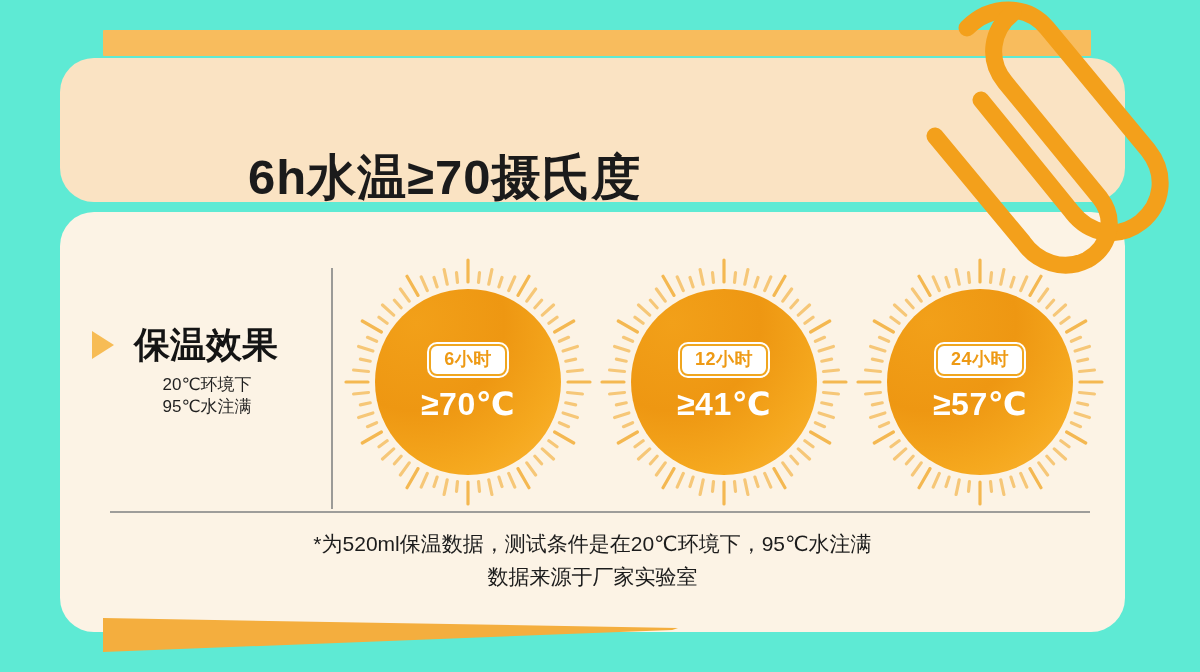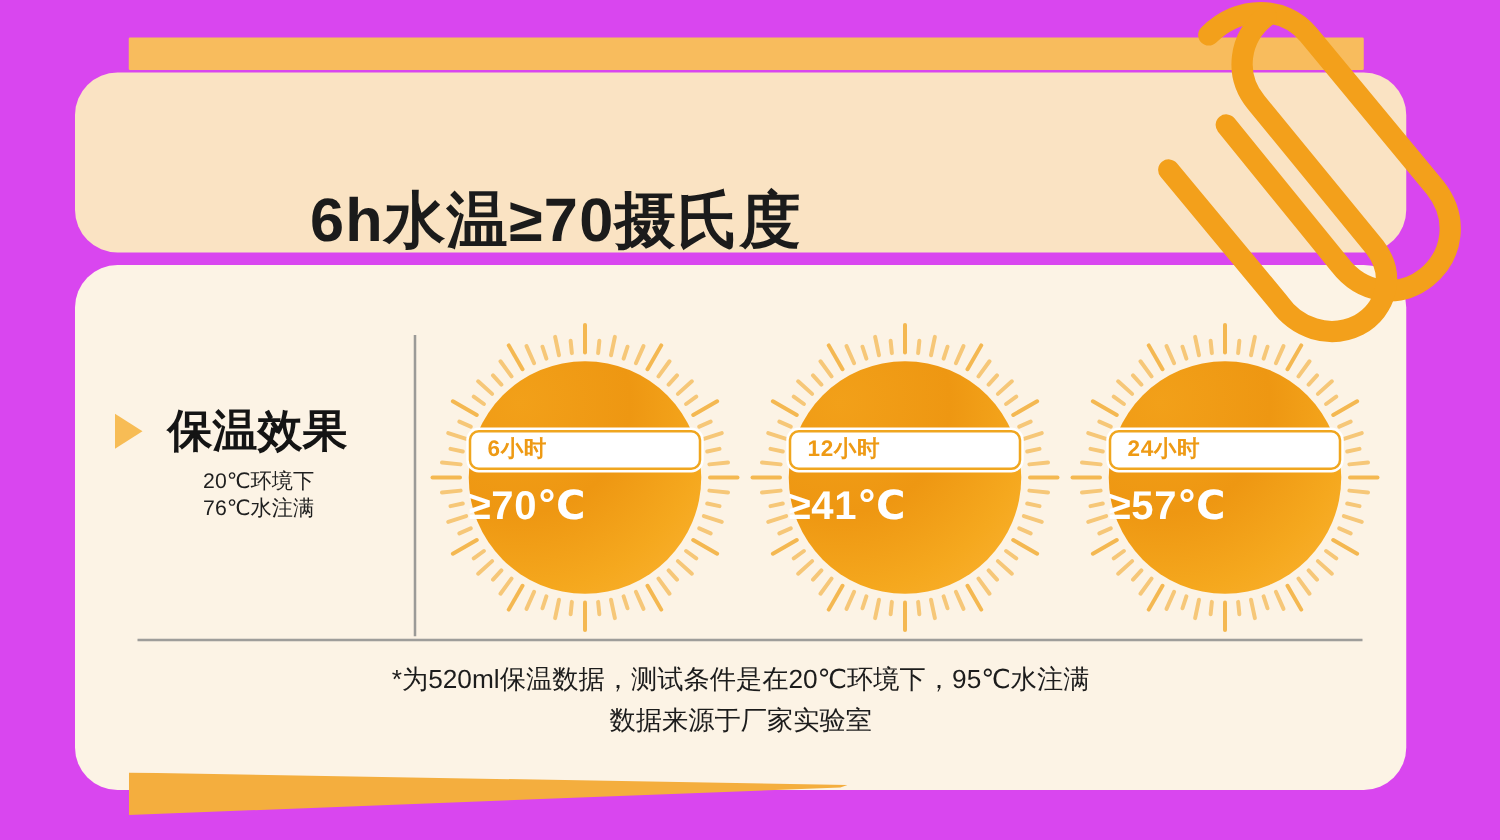--- a/index.html
+++ b/index.html
@@ -2,21 +2,21 @@
 <html><head>
 <meta charset="utf-8">
 <style>
   * { box-sizing: border-box; margin: 0; padding: 0; }
   html, body {
     width: 1200px; height: 672px;
     background: #ffffff;
     font-family: "Liberation Sans", "DejaVu Sans", sans-serif;
     overflow: hidden;
   }
-  #stage { position: relative; width: 1200px; height: 672px; background:#d946ef; }
+  #stage { position: relative; width: 1200px; height: 672px; background:#5eead4; }
 
   
   .top-bar{
     position:absolute; left:103px; top:30px; width:988px; height:26px;
     background:#F8BC5D; border-radius:1px;
   }
   .bottom-bar-in{
     position:absolute; left:103px; top:616px; width:575px; height:40px;
     background:#F4AE3E;
     clip-path: polygon(0 2px, 100% 12px, 99% 14px, 0 36px);
@@ -66,21 +66,21 @@
 
   
   .circles{ position:absolute; left:340px; top:258px; width:770px; height:248px; display:flex; }
   .cwrap{ position:relative; width:256px; height:248px; }
   .burst{ position:absolute; left:0; top:0; width:256px; height:248px; }
   .ball{
     position:absolute; left:50%; top:50%; transform:translate(-50%,-50%);
     width:186px; height:186px; border-radius:50%;
     background:
       radial-gradient(circle at 22% 18%, #F2A019 0%, #EE9712 42%, #F5A81E 72%, #FBB434 100%);
-    display:flex; flex-direction:column; justify-content:center;
+    display:flex; flex-direction:column; align-items:center; justify-content:center;
   }
   .badge{
     background:#FFFFFF; border:2px solid #F0A61F; border-radius:8px;
     padding:3px 13px 4px; font-size:18px; font-weight:700; color:#EE9A14;
     line-height:1.15; letter-spacing:.5px; margin-bottom:12px;
     box-shadow:0 0 0 2px #fff;
   }
   .val{ font-size:32px; font-weight:700; color:#FFFFFF; letter-spacing:.5px; line-height:1; }
 
   
@@ -111,21 +111,21 @@
     </g>
   </svg>
 
   <div class="left-block">
     <div class="left-head">
       <div class="tri"></div>
       <div class="left-title">保温效果</div>
     </div>
     <div class="left-sub">
       <div>20℃环境下</div>
-      <div>76℃水注满</div>
+      <div>95℃水注满</div>
     </div>
   </div>
 
   <div class="vline"></div>
   <div class="hline"></div>
 
   <div class="circles">
 
     <div class="cwrap">
       <svg class="burst" viewBox="0 0 256 248">

